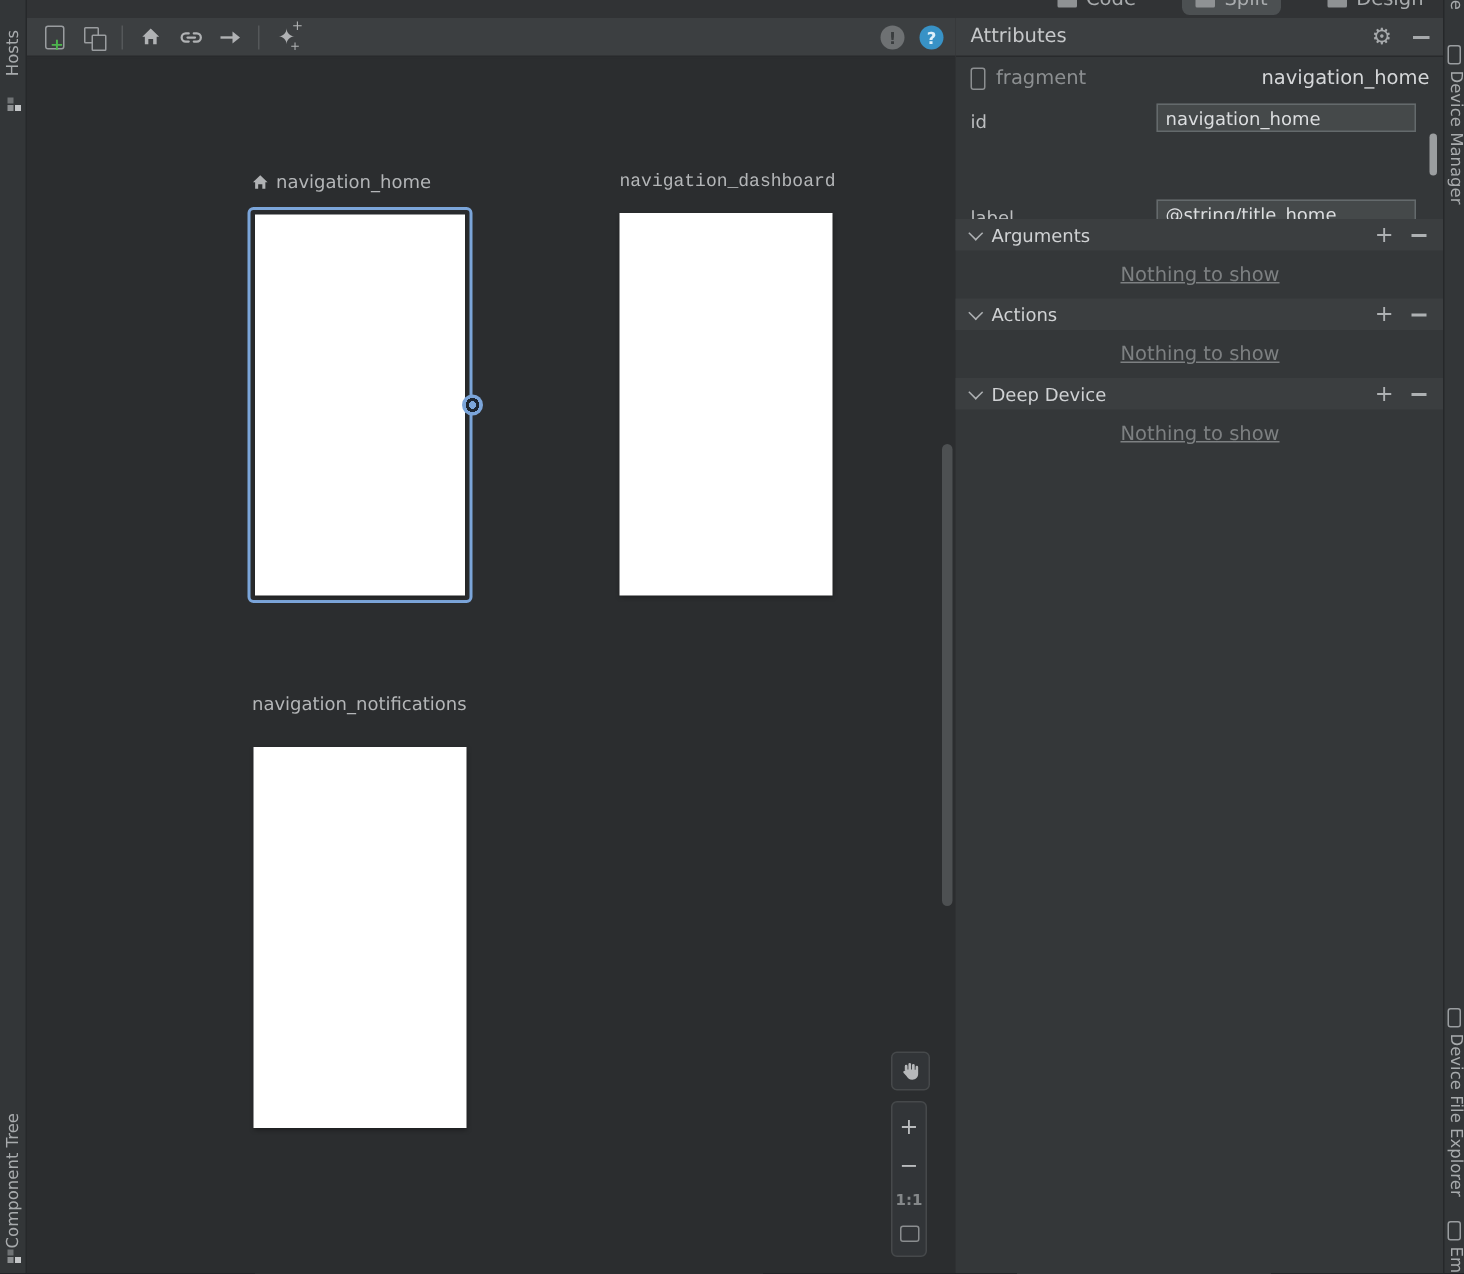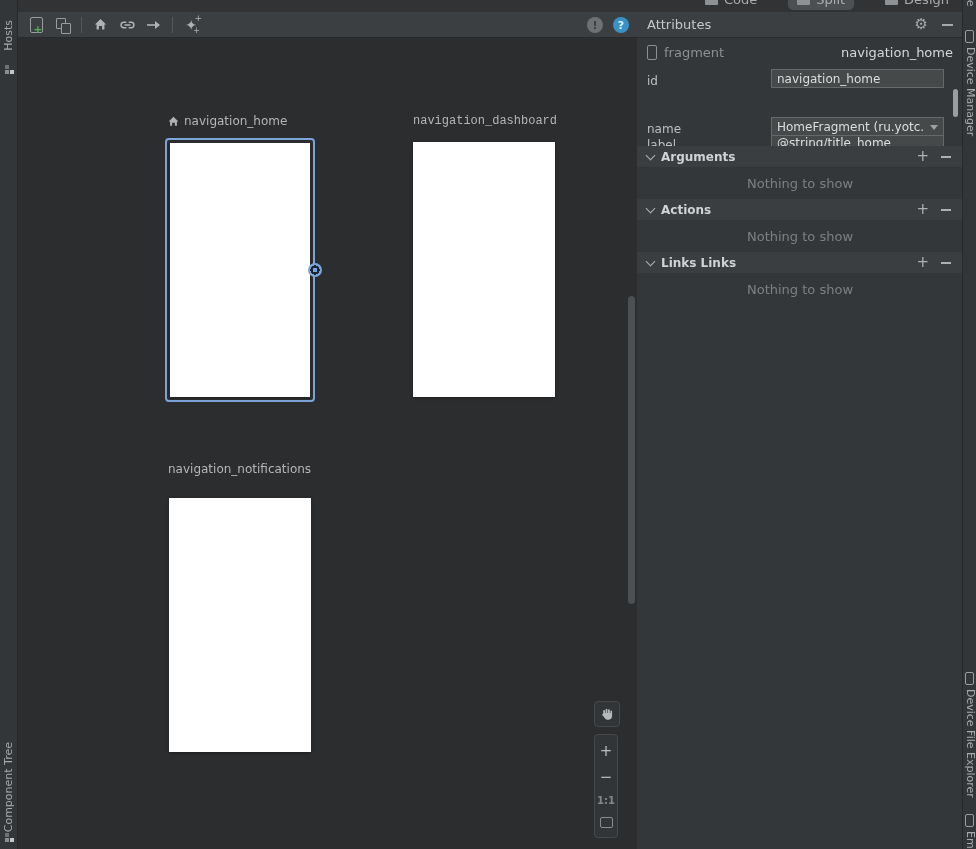--- a/index.html
+++ b/index.html
@@ -85,24 +85,24 @@
               padding:0 5px;box-sizing:border-box;white-space:nowrap;overflow:hidden;}
   .combo{padding-right:18px;}
   .combo-arrow{position:absolute;right:5px;top:7px;width:0;height:0;
                border-left:4px solid transparent;border-right:4px solid transparent;border-top:5px solid #9ea1a3;}
   #panel-scroll{position:absolute;right:5px;top:77px;width:5px;height:28px;background:#9b9ea0;border-radius:3px;}
 
   .section-hdr{position:absolute;left:0;width:326px;height:21px;background:#3b3e40;display:flex;
                align-items:center;padding:0 10px;box-sizing:border-box;}
   .chev{width:6px;height:6px;border-left:1.5px solid #aeb1b3;border-bottom:1.5px solid #aeb1b3;
         transform:rotate(-45deg);margin-right:7px;margin-top:-3px;}
-  .section-title{color:#d0d2d4;font-weight:bold;font-size:12px;}
+  .section-title{color:#d0d2d4;font-weight:normal;font-size:12px;}
   .sec-plus{position:absolute;right:34px;color:#aeb1b3;font-size:15px;line-height:1;top:3px;}
   .sec-minus{position:absolute;right:12px;top:10px;width:10px;height:2px;background:#aeb1b3;}
-  .nothing{position:absolute;left:0;width:326px;text-align:center;color:#7d8082;font-size:13px;}
+  .nothing{position:absolute;left:0;width:326px;text-align:center;color:#7d8082;font-size:13px;text-decoration:underline;}
 
   svg{display:block;}
 </style>
 </head>
 <body>
 
 <div id="root">
 
   <div id="top-band"></div>
 
@@ -232,27 +232,20 @@
     </div>
 
     <div class="attr-row" style="top:57px;">
       <span class="attr-label">id</span>
       <span class="attr-field">navigation_home</span>
     </div>
     <div class="attr-row" style="top:81px;margin-top:40px;">
       <span class="attr-label">label</span>
       <span class="attr-field">@string/title_home</span>
     </div>
-    <div class="attr-row" style="top:105px;">
-      <span class="attr-label">name</span>
-      <span class="attr-field combo">
-        <span>HomeFragment (ru.yotc.</span>
-        <span class="combo-arrow"></span>
-      </span>
-    </div>
 
     <div id="panel-scroll"></div>
 
     <div class="section-hdr" style="top:134px;">
       <span class="chev"></span>
       <span class="section-title">Arguments</span>
       <span class="sec-plus">+</span>
       <span class="sec-minus"></span>
     </div>
     <div class="nothing" style="top:164px;">Nothing to show</div>
@@ -260,20 +253,20 @@
     <div class="section-hdr" style="top:187px;">
       <span class="chev"></span>
       <span class="section-title">Actions</span>
       <span class="sec-plus">+</span>
       <span class="sec-minus"></span>
     </div>
     <div class="nothing" style="top:217px;">Nothing to show</div>
 
     <div class="section-hdr" style="top:240px;">
       <span class="chev"></span>
-      <span class="section-title">Links Links</span>
+      <span class="section-title">Deep Device</span>
       <span class="sec-plus">+</span>
       <span class="sec-minus"></span>
     </div>
     <div class="nothing" style="top:270px;">Nothing to show</div>
   </div>
 
 </div>
 
 </body></html>

